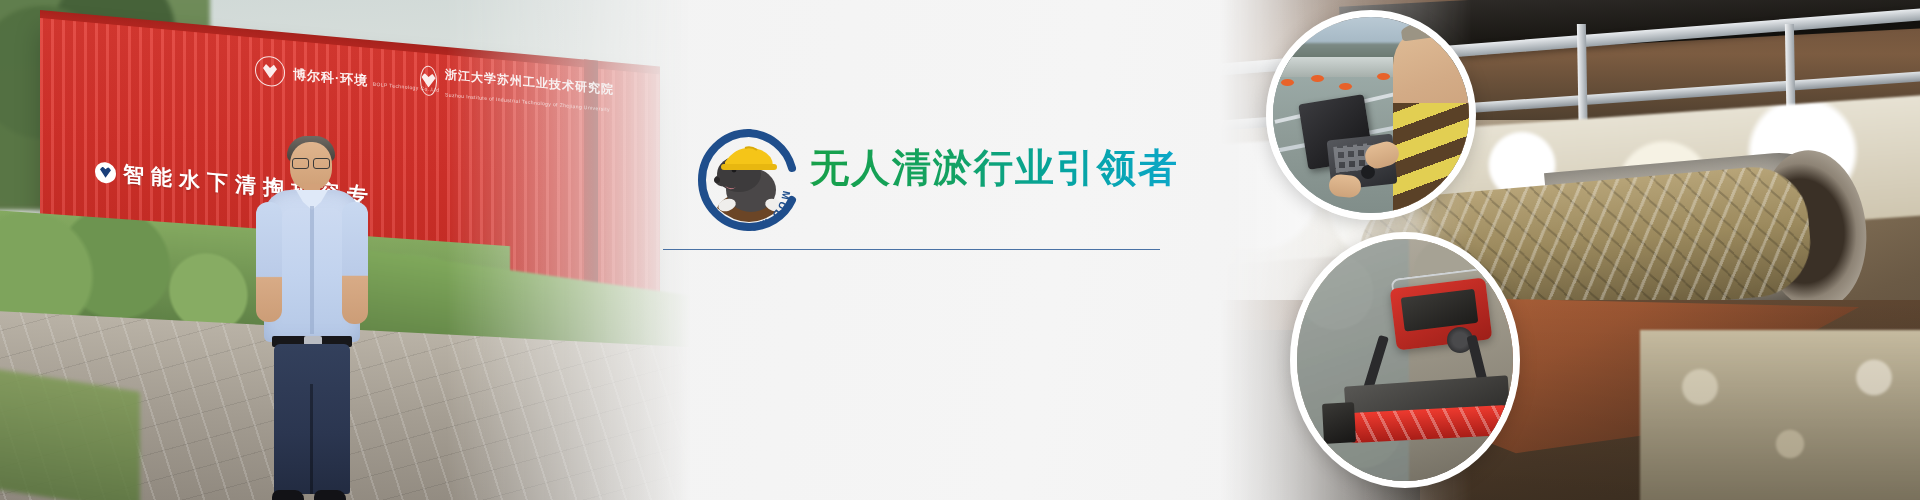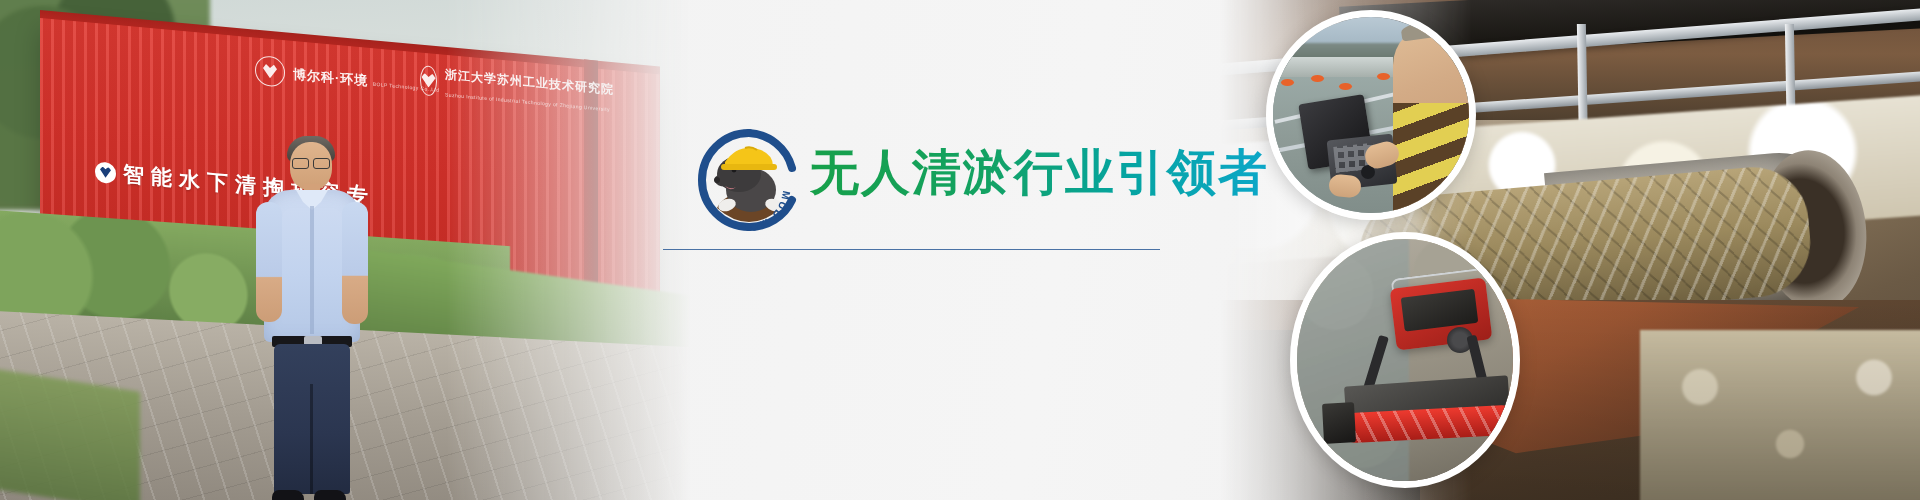--- a/index.html
+++ b/index.html
@@ -240,21 +240,21 @@
   .c2-wheel{position:absolute;left:150px;top:88px;width:26px;height:26px;border-radius:50%;
     background:radial-gradient(circle,#4a4a4c 40%,#1c1c1e 100%);}
 
   
   .center{position:absolute;left:690px;top:0;width:540px;height:500px;}
 
   .logo{position:absolute;left:5px;top:126px;width:108px;height:108px;}
   .logo svg{display:block;width:108px;height:108px;}
 
   .headline{position:absolute;left:120px;top:148px;white-space:nowrap;
-    font-size:49px;font-weight:900;letter-spacing:2px;line-height:1;
+    font-size:39px;font-weight:900;letter-spacing:2px;line-height:1;
     font-family:Liberation Serif, serif;
     background:linear-gradient(90deg,#17a04a 0%,#13a262 38%,#05a4a0 68%,#0ca7c9 100%);
     -webkit-background-clip:text;background-clip:text;color:transparent;
     -webkit-text-fill-color:transparent;}
 
   .divider{position:absolute;left:-27px;top:249px;width:497px;height:0;
     border-top:1.6px solid #2b5a96;opacity:.85;}
 </style>
 </head>
 <body>

